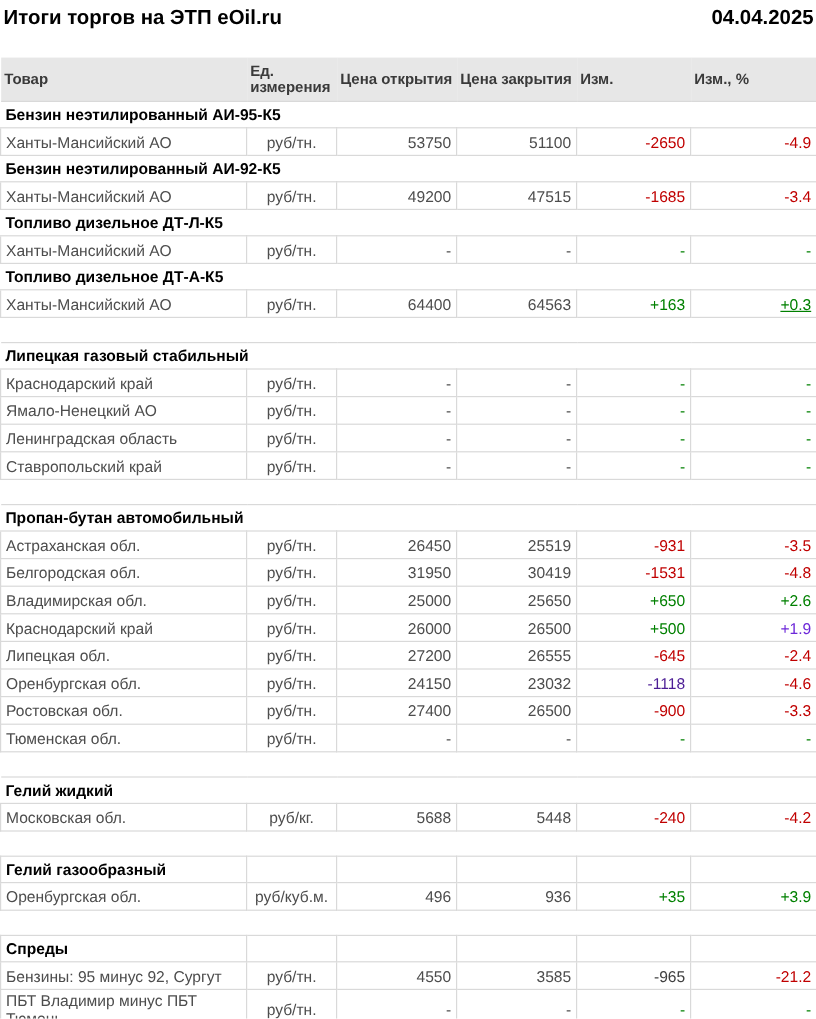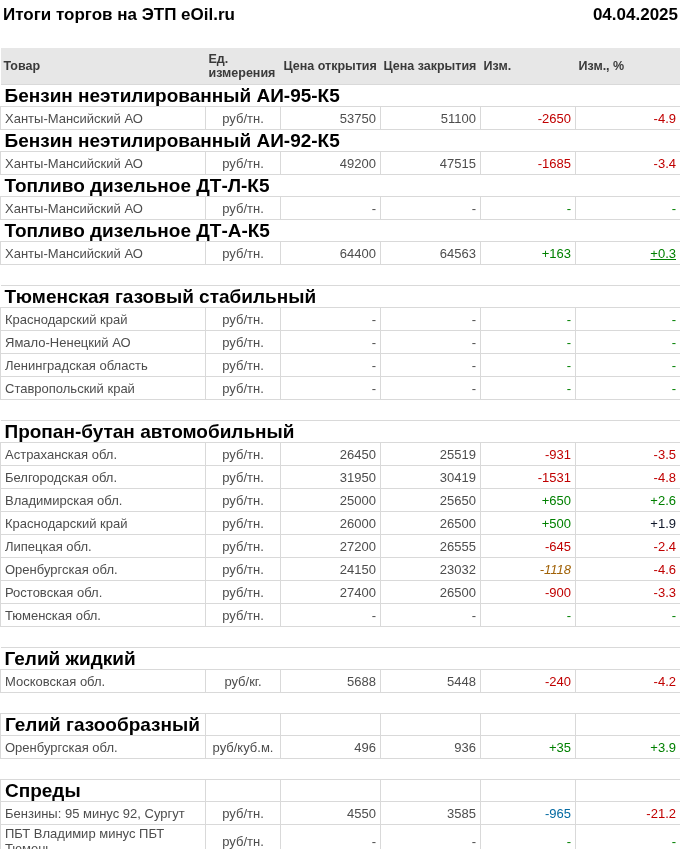--- a/index.html
+++ b/index.html
@@ -29,21 +29,21 @@
     background:var(--header-bg,#e7e7e7);
     font-size:12.5px; font-weight:bold; color:#3a3a3a;
     text-align:left; vertical-align:middle;
     height:34px; padding:1px 3px; line-height:14px;
     border-bottom:1px solid var(--border,#d9d9d9);
   }
 
   td { vertical-align:middle; overflow:hidden; }
 
   tr.section td {
-    font-size:19px; font-weight:bold; color:#000;
+    font-size:13px; font-weight:bold; color:#000;
     height:19px; padding:1px 4px; line-height:16px; white-space:nowrap;
     border-top:1px solid var(--border,#d9d9d9);
     border-bottom:1px solid var(--border,#d9d9d9);
   }
   tr.section.bordered td { border:1px solid var(--border,#d9d9d9); }
 
   tr.data td {
     font-size:13px; color:#4d4d4d;
     height:20px; padding:1px 4px; line-height:15px;
     border:1px solid var(--border,#d9d9d9);
@@ -125,21 +125,21 @@
           <td class="center">руб/тн.</td>
           <td class="num">64400</td>
           <td class="num">64563</td>
           <td class="num change" style="color: rgb(0, 128, 0);">+163</td>
           <td class="num change" style="color: rgb(0, 128, 0); text-decoration: underline;">+0.3</td>
         </tr>
         <tr class="gap">
           <td colspan="6"></td>
         </tr>
         <tr class="section">
-          <td class="left" colspan="6">Тюменская газовый стабильный</td>
+          <td class="left" colspan="6">Липецкая газовый стабильный</td>
         </tr>
         <tr class="data">
           <td class="left">Краснодарский край</td>
           <td class="center">руб/тн.</td>
           <td class="num">-</td>
           <td class="num">-</td>
           <td class="num change" style="color: rgb(0, 128, 0);">-</td>
           <td class="num change" style="color: rgb(0, 128, 0);">-</td>
         </tr>
         <tr class="data">
@@ -195,36 +195,36 @@
           <td class="num">25650</td>
           <td class="num change" style="color: rgb(0, 128, 0);">+650</td>
           <td class="num change" style="color: rgb(0, 128, 0); margin-top: 44px;">+2.6</td>
         </tr>
         <tr class="data">
           <td class="left">Краснодарский край</td>
           <td class="center">руб/тн.</td>
           <td class="num">26000</td>
           <td class="num">26500</td>
           <td class="num change" style="color: rgb(0, 128, 0);">+500</td>
-          <td class="num change" style="color: #0f172a;">+1.9</td>
+          <td class="num change" style="color: #6d28d9;">+1.9</td>
         </tr>
         <tr class="data">
           <td class="left">Липецкая обл.</td>
           <td class="center">руб/тн.</td>
           <td class="num">27200</td>
           <td class="num">26555</td>
           <td class="num change" style="color: rgb(192, 0, 0);">-645</td>
           <td class="num change" style="color: rgb(192, 0, 0);">-2.4</td>
         </tr>
         <tr class="data">
           <td class="left">Оренбургская обл.</td>
           <td class="center">руб/тн.</td>
           <td class="num">24150</td>
           <td class="num">23032</td>
-          <td class="num change" style="color: #a16207; font-style: italic;">-1118</td>
+          <td class="num change" style="color: #4c1d95;">-1118</td>
           <td class="num change" style="color: rgb(192, 0, 0);">-4.6</td>
         </tr>
         <tr class="data">
           <td class="left">Ростовская обл.</td>
           <td class="center">руб/тн.</td>
           <td class="num">27400</td>
           <td class="num">26500</td>
           <td class="num change" style="color: rgb(192, 0, 0);">-900</td>
           <td class="num change" style="color: rgb(192, 0, 0); margin-top: 32px;">-3.3</td>
         </tr>
@@ -278,21 +278,21 @@
           <td></td>
           <td></td>
           <td></td>
           <td></td>
         </tr>
         <tr class="data">
           <td class="left">Бензины: 95 минус 92, Сургут</td>
           <td class="center">руб/тн.</td>
           <td class="num">4550</td>
           <td class="num">3585</td>
-          <td class="num change" style="color: #0369a1; margin-top: 47px;">-965</td>
+          <td class="num change" style="color: #404040; margin-top: 47px;">-965</td>
           <td class="num change" style="color: rgb(192, 0, 0);">-21.2</td>
         </tr>
         <tr class="data">
           <td class="left">ПБТ Владимир минус ПБТ Тюмень</td>
           <td class="center">руб/тн.</td>
           <td class="num">-</td>
           <td class="num">-</td>
           <td class="num change" style="color: rgb(0, 128, 0);">-</td>
           <td class="num change" style="color: rgb(0, 128, 0);">-</td>
         </tr>

